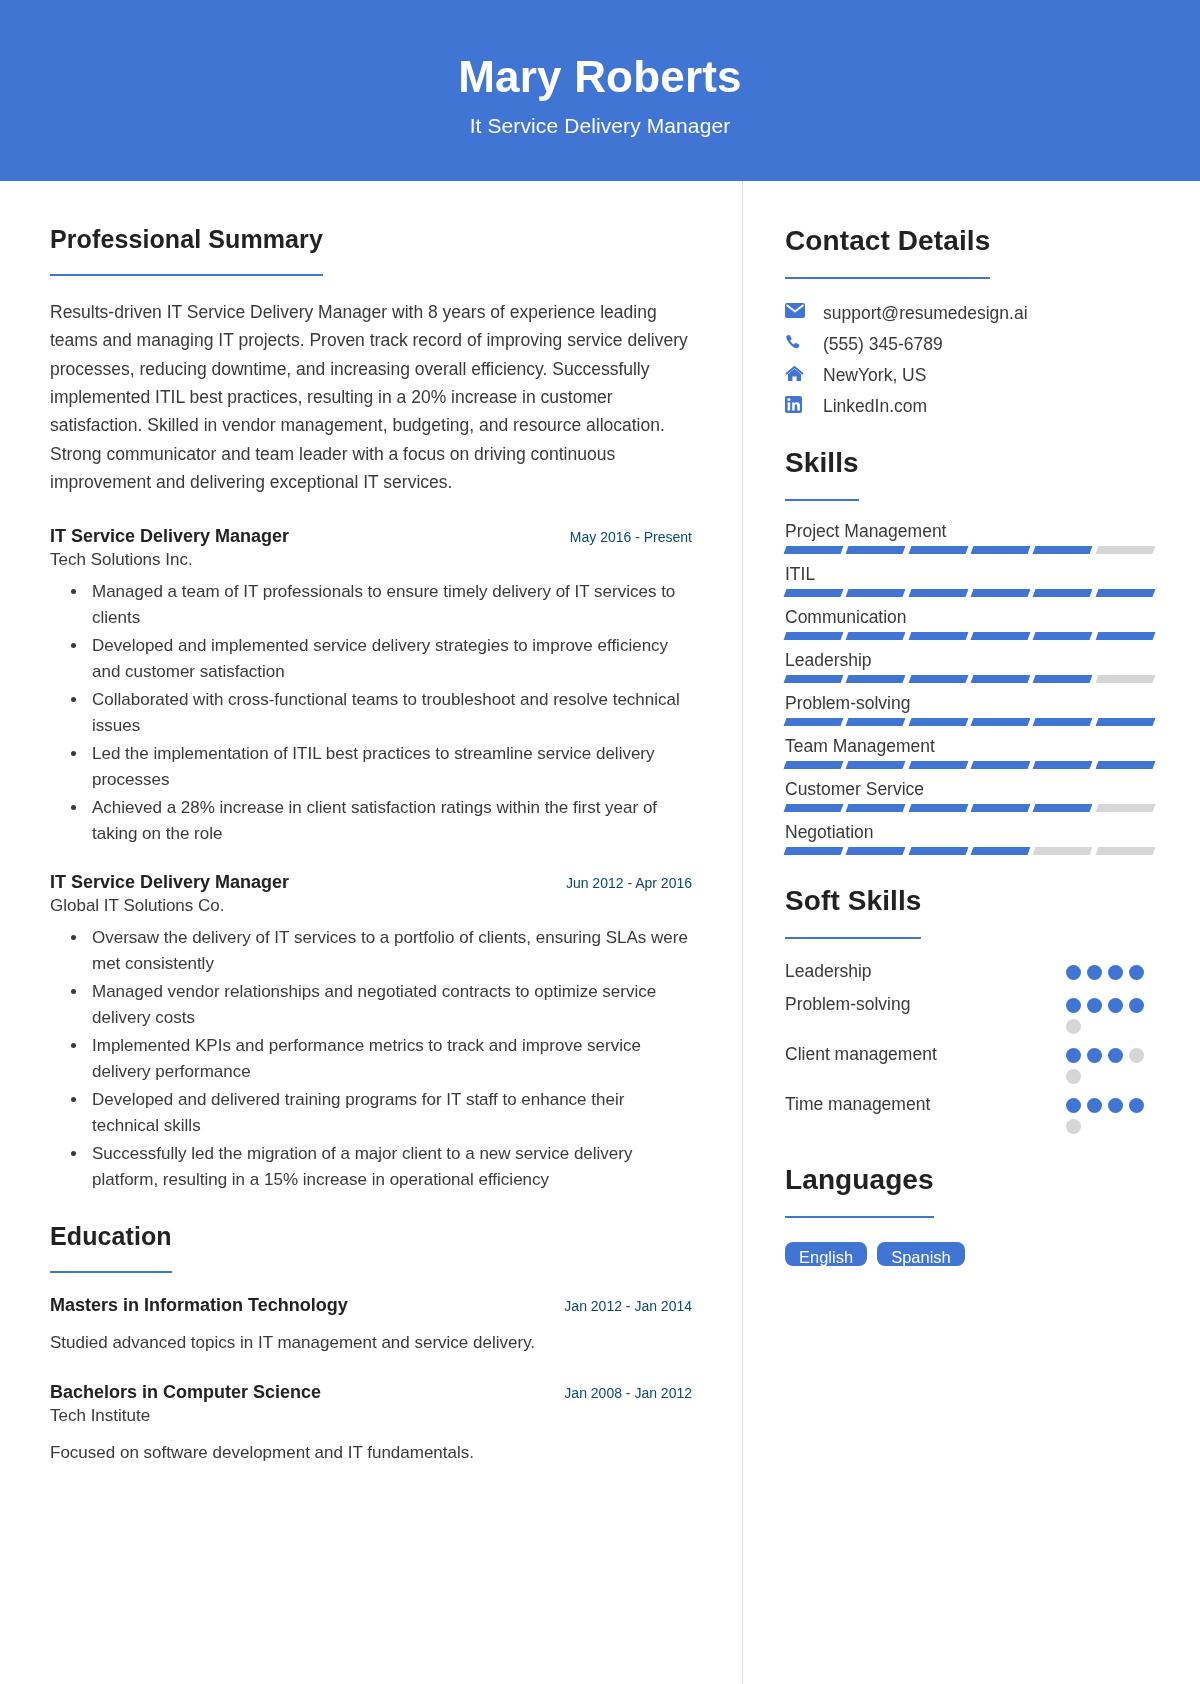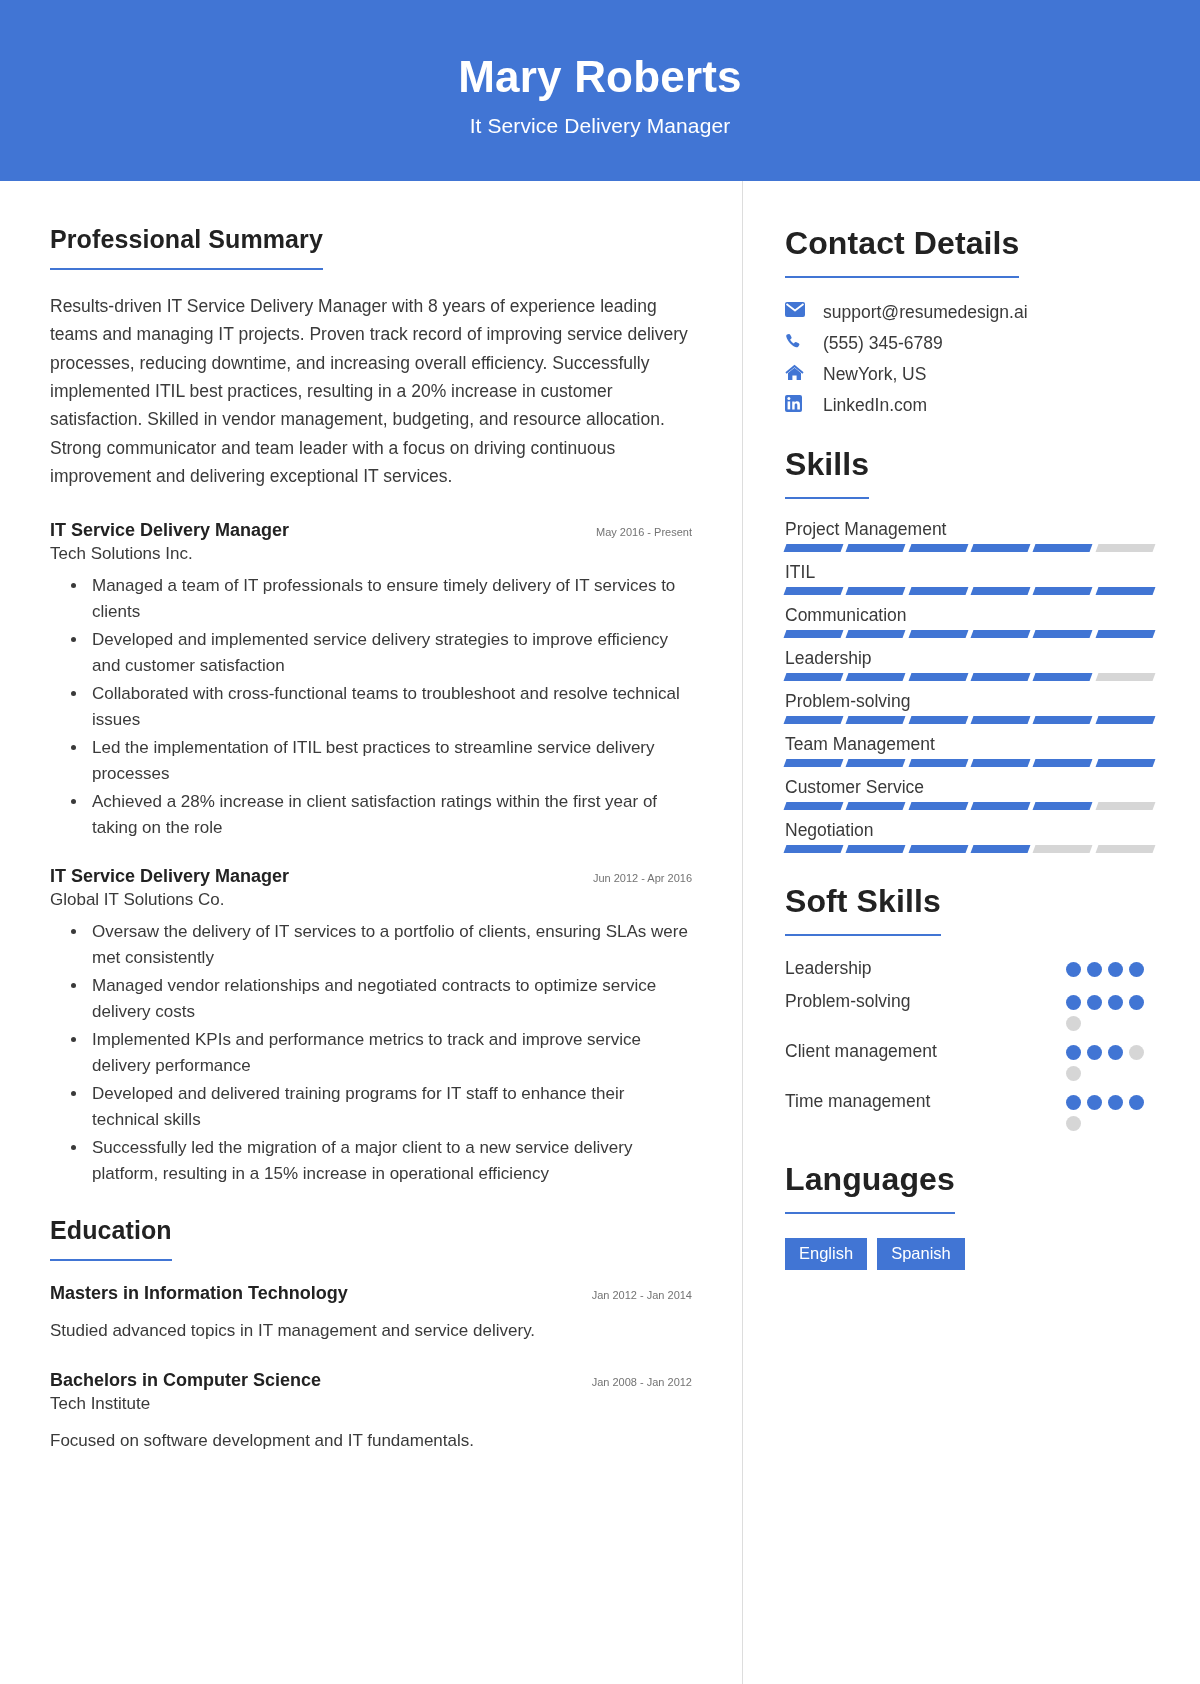--- a/index.html
+++ b/index.html
@@ -62,26 +62,26 @@
     padding: 44px 46px 40px 42px;
   }
 
   
   .sec-title {
     font-size: 25px;
     font-weight: bold;
     color: #222222;
     letter-spacing: 0.1px;
     display: inline-block;
-    padding-bottom: 14px;
+    padding-bottom: 20px;
     border-bottom: 2px solid #4175d4;
     margin-bottom: 22px;
   }
   .sec-title.right-title {
-    font-size: 32px;
+    font-size: 28px;
     margin-bottom: 20px;
   }
   .section { margin-bottom: 30px; }
 
   
   .summary-text {
     font-size: 17.5px;
     line-height: 1.62;
     color: #3a3a3a;
   }
@@ -92,22 +92,22 @@
     display: flex;
     justify-content: space-between;
     align-items: baseline;
   }
   .entry-title {
     font-size: 18px;
     font-weight: bold;
     color: #222222;
   }
   .entry-date {
-    font-size: 11px;
-    color: #737373;
+    font-size: 14px;
+    color: #0c4a6e;
     white-space: nowrap;
     padding-left: 14px;
   }
   .entry-org {
     font-size: 17px;
     color: #3a3a3a;
     margin-top: 3px;
   }
   .entry-desc {
     font-size: 17px;
@@ -201,22 +201,22 @@
   .lang-wrap {
     display: flex;
     flex-wrap: wrap;
     gap: 10px;
     margin-top: 4px;
   }
   .lang-chip {
     background: #4175d4;
     color: #ffffff;
     font-size: 16.5px;
-    padding: 7px 14px 8px 14px;
-    border-radius: 0;
+    padding: 7px 14px 0 14px;
+    border-radius: 8px;
     line-height: 1;
   }
 </style>
 </head>
 <body>
 
 <div class="page">
 
   <div class="header">
     <div class="header-name">Mary Roberts</div>

